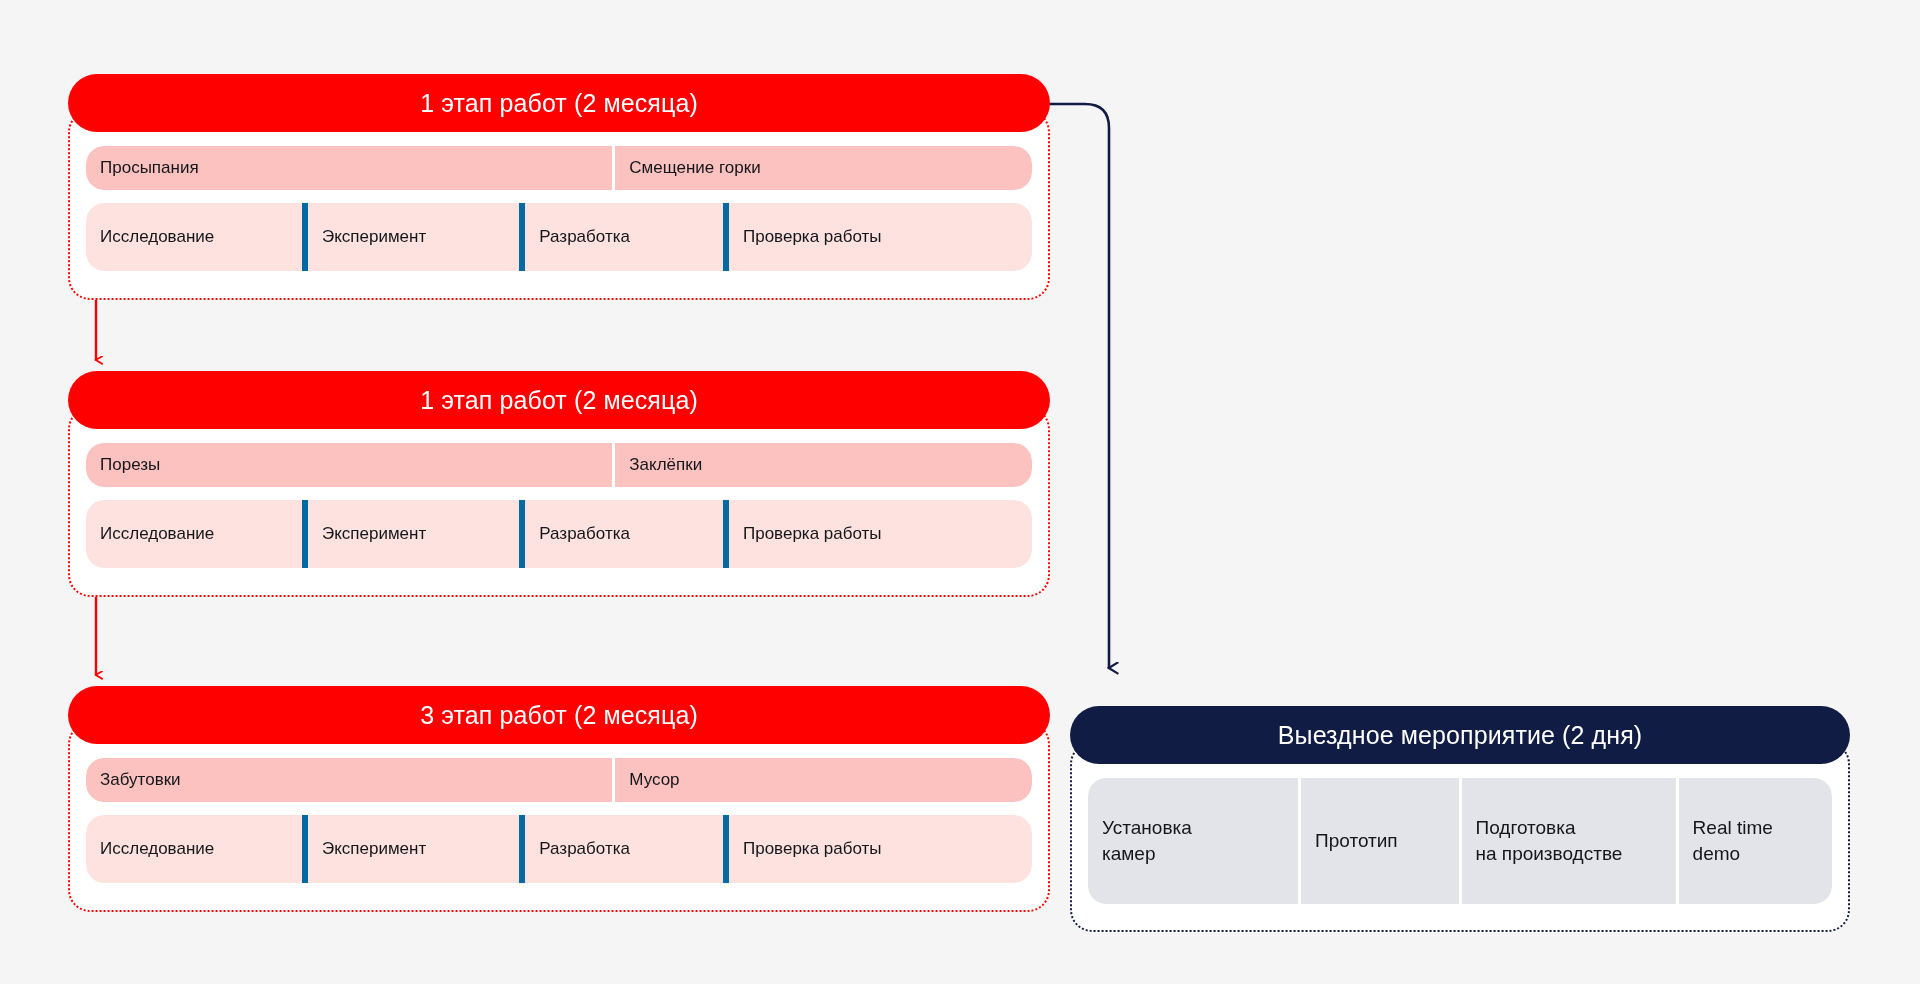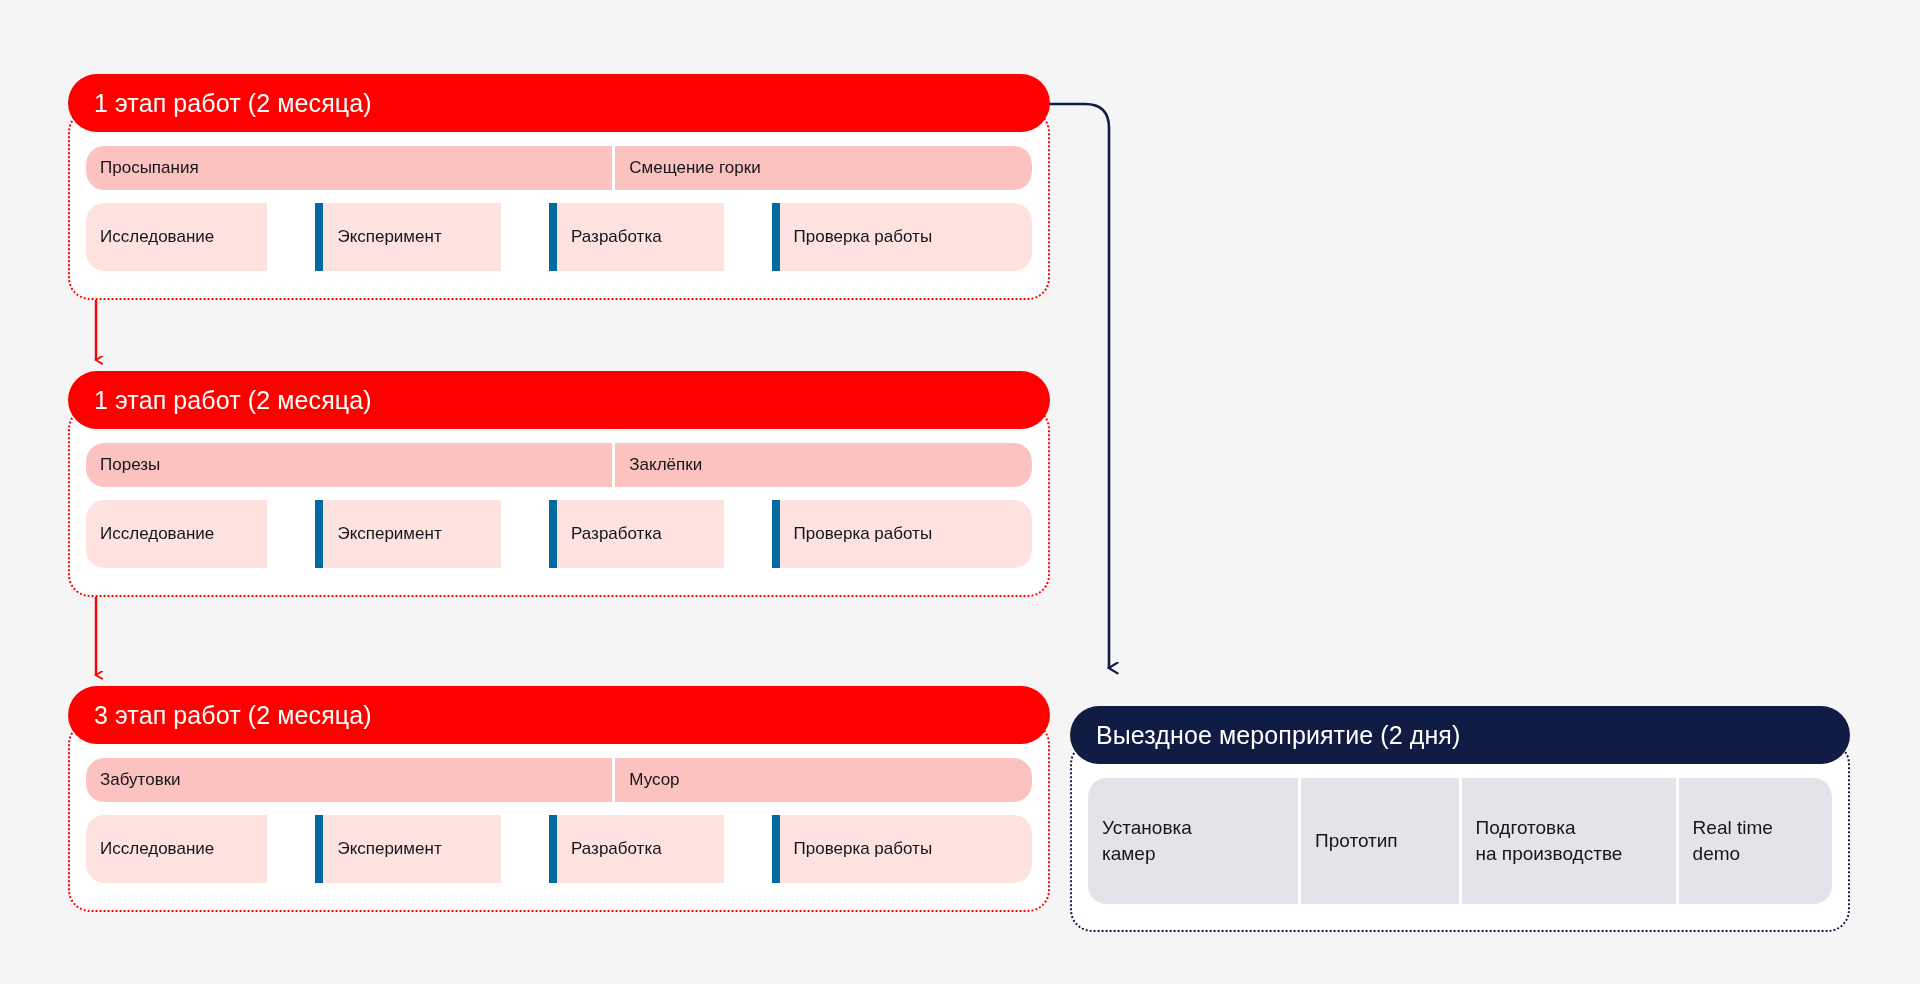--- a/index.html
+++ b/index.html
@@ -55,20 +55,21 @@
 
   .stage-header {
     position: relative;
     height: 58px;
     border-radius: 30px;
     display: flex;
     align-items: center;
     padding: 0 26px;
     box-sizing: border-box;
     z-index: 3;
+    justify-content: center;
   }
   .stage-header.red { background: #FF0000; }
   .stage-header.navy { background: #111C44; }
 
   .stage-title {
     color: #FFFFFF;
     font-size: 25px;
     letter-spacing: 0.1px;
     white-space: nowrap;
   }
@@ -104,21 +105,21 @@
     background: #FBC2BF;
     height: 44px;
   }
   .row.band .cell + .cell { border-left: 3px solid #FFFFFF; }
 
   
   .row.tasks .cell {
     background: #FDE2E0;
     height: 68px;
   }
-  .row.tasks .cell + .cell { border-left: 8px solid #0369a1; margin-left: 48px; }
+  .row.tasks .cell + .cell { border-left: 6px solid #0369a1; }
 
   
   .row.gray .cell {
     background: #E2E4E9;
     height: 126px;
     align-items: center;
     font-size: 19px;
   }
   .row.gray .cell + .cell { border-left: 3px solid #FFFFFF; }
 

